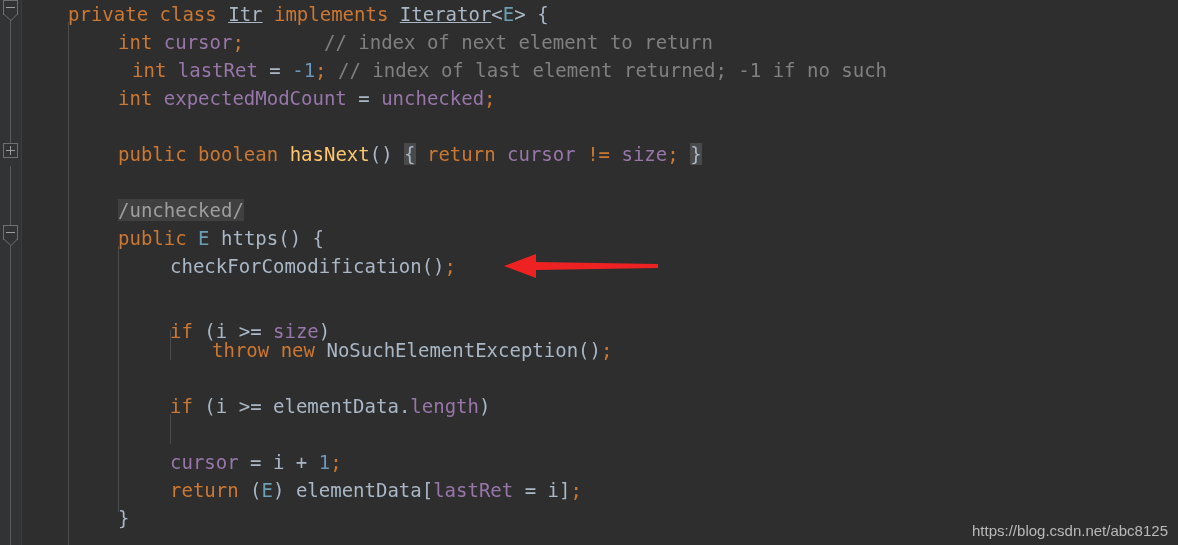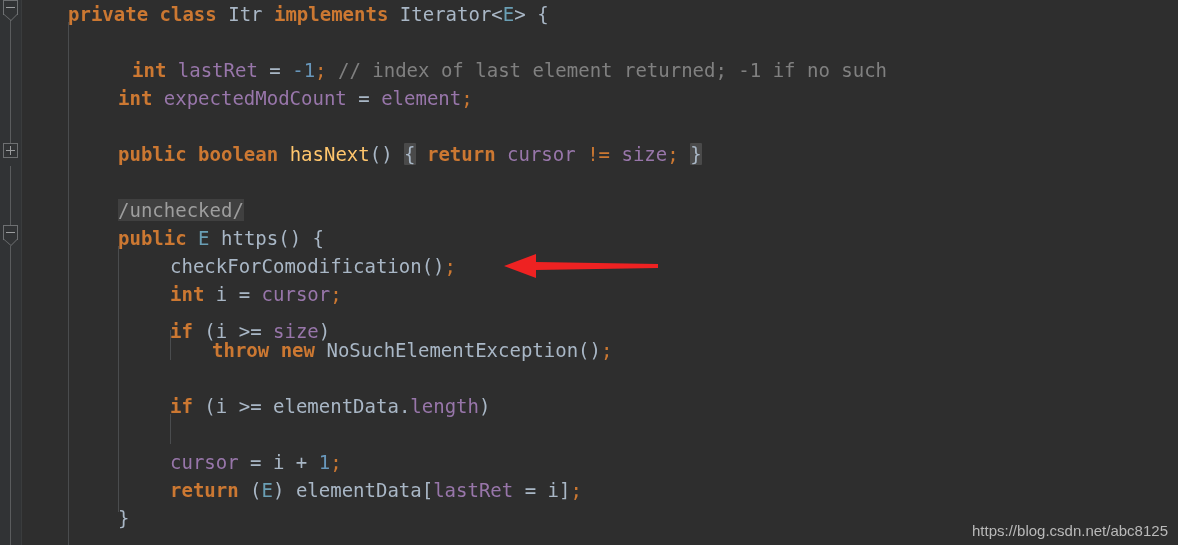--- a/index.html
+++ b/index.html
@@ -112,22 +112,22 @@
     color: #a9b7c6;
   }
   .indent-guide {
     position: absolute;
     width: 1px;
     background: #4a4c4e;
     z-index: 1;
   }
 
   
-  .kw   { color: #cc7832; font-weight: bold; }          
-  .type { color: #a9b7c6; }          
+  .kw   { color: #cc7832; }          
+  .type { color: #a9b7c6; text-decoration: underline; }          
   .gen  { color: #6a9fb5; }          
   .fld  { color: #9876aa; }          
   .num  { color: #6897bb; }          
   .cmt  { color: #808080; }          
   .pun  { color: #a9b7c6; }          
   .semi { color: #cc7832; }          
   .mtd  { color: #ffc66d; }          
   .plain{ color: #a9b7c6; }
   .brace-hl {
     background: #3b514d;
@@ -184,29 +184,29 @@
   </div>
 
   <div id="code">
 
     <div class="indent-guide" style="left:46px; top:22px; height:523px;"></div>
     <div class="indent-guide" style="left:96px; top:246px; height:266px;"></div>
     <div class="indent-guide" style="left:148px; top:330px; height:30px;"></div>
     <div class="indent-guide" style="left:148px; top:414px; height:30px;"></div>
 
     <div class="line" style="left:46px;  top:0px;"><span class="kw">private</span><span class="plain"> </span><span class="kw">class</span><span class="plain"> </span><span class="type">Itr</span><span class="plain"> </span><span class="kw">implements</span><span class="plain"> </span><span class="type">Iterator</span><span class="pun">&lt;</span><span class="gen">E</span><span class="pun">&gt;</span><span class="pun"> {</span></div>
+    <div class="line" style="left:96px;  top:28px;"><span class="kw">int</span><span class="plain"> </span><span class="fld">cursor</span><span class="semi">;</span><span class="plain">       </span><span class="cmt">// index of next element to return</span></div>
     <div class="line" style="left:110px;  top:56px;"><span class="kw">int</span><span class="plain"> </span><span class="fld">lastRet</span><span class="plain"> = </span><span class="num">-1</span><span class="semi">;</span><span class="plain"> </span><span class="cmt">// index of last element returned; -1 if no such</span></div>
-    <div class="line" style="left:96px;  top:84px;"><span class="kw">int</span><span class="plain"> </span><span class="fld">expectedModCount</span><span class="plain"> = </span><span class="fld">element</span><span class="semi">;</span></div>
+    <div class="line" style="left:96px;  top:84px;"><span class="kw">int</span><span class="plain"> </span><span class="fld">expectedModCount</span><span class="plain"> = </span><span class="fld">unchecked</span><span class="semi">;</span></div>
     <div class="line" style="left:96px; top:112px;"></div>
     <div class="line" style="left:96px;  top:140px;"><span class="kw">public</span><span class="plain"> </span><span class="kw">boolean</span><span class="plain"> </span><span class="mtd">hasNext</span><span class="pun">()</span><span class="plain"> </span><span class="pun brace-hl">{</span><span class="plain"> </span><span class="kw">return</span><span class="plain"> </span><span class="fld">cursor</span><span class="plain"> </span><span class="semi">!=</span><span class="plain"> </span><span class="fld">size</span><span class="semi">;</span><span class="plain"> </span><span class="pun brace-hl">}</span></div>
     <div class="line" style="left:96px; top:168px;"></div>
     <div class="line" style="left:96px;  top:196px;"><span class="cmt cmt-hl">/unchecked/</span></div>
     <div class="line" style="left:96px;  top:224px;"><span class="kw">public</span><span class="plain"> </span><span class="gen">E</span><span class="plain"> </span><span class="plain">https</span><span class="pun">() {</span></div>
     <div class="line" style="left:148px; top:252px;"><span class="plain">checkForComodification</span><span class="pun">()</span><span class="semi">;</span></div>
-    <div class="line" style="left:148px; top:280px;"><span class="kw">int</span><span class="plain"> </span><span class="plain">i</span><span class="plain"> = </span><span class="fld">cursor</span><span class="semi">;</span></div>
     <div class="line" style="left:148px; top:317px;"><span class="kw">if</span><span class="pun"> (</span><span class="plain">i</span><span class="plain"> </span><span class="plain">&gt;=</span><span class="plain"> </span><span class="fld">size</span><span class="pun">)</span></div>
     <div class="line" style="left:190px; top:336px;"><span class="kw">throw</span><span class="plain"> </span><span class="kw">new</span><span class="plain"> </span><span class="plain">NoSuchElementException</span><span class="pun">()</span><span class="semi">;</span></div>
     <div class="line" style="left:148px; top:392px;"><span class="kw">if</span><span class="pun"> (</span><span class="plain">i</span><span class="plain"> </span><span class="plain">&gt;=</span><span class="plain"> </span><span class="plain">elementData</span><span class="pun">.</span><span class="fld">length</span><span class="pun">)</span></div>
     <div class="line" style="left:148px; top:448px;"><span class="fld">cursor</span><span class="plain"> = </span><span class="plain">i</span><span class="plain"> + </span><span class="num">1</span><span class="semi">;</span></div>
     <div class="line" style="left:148px; top:476px;"><span class="kw">return</span><span class="pun"> (</span><span class="gen">E</span><span class="pun">) </span><span class="plain">elementData</span><span class="pun">[</span><span class="fld">lastRet</span><span class="plain"> = </span><span class="plain">i</span><span class="pun">]</span><span class="semi">;</span></div>
     <div class="line" style="left:96px;  top:504px;"><span class="pun">}</span></div>
 
   </div>
 
   <svg id="arrow" width="160" height="34" viewBox="0 0 160 34" style="left:500px; top:250px;">

